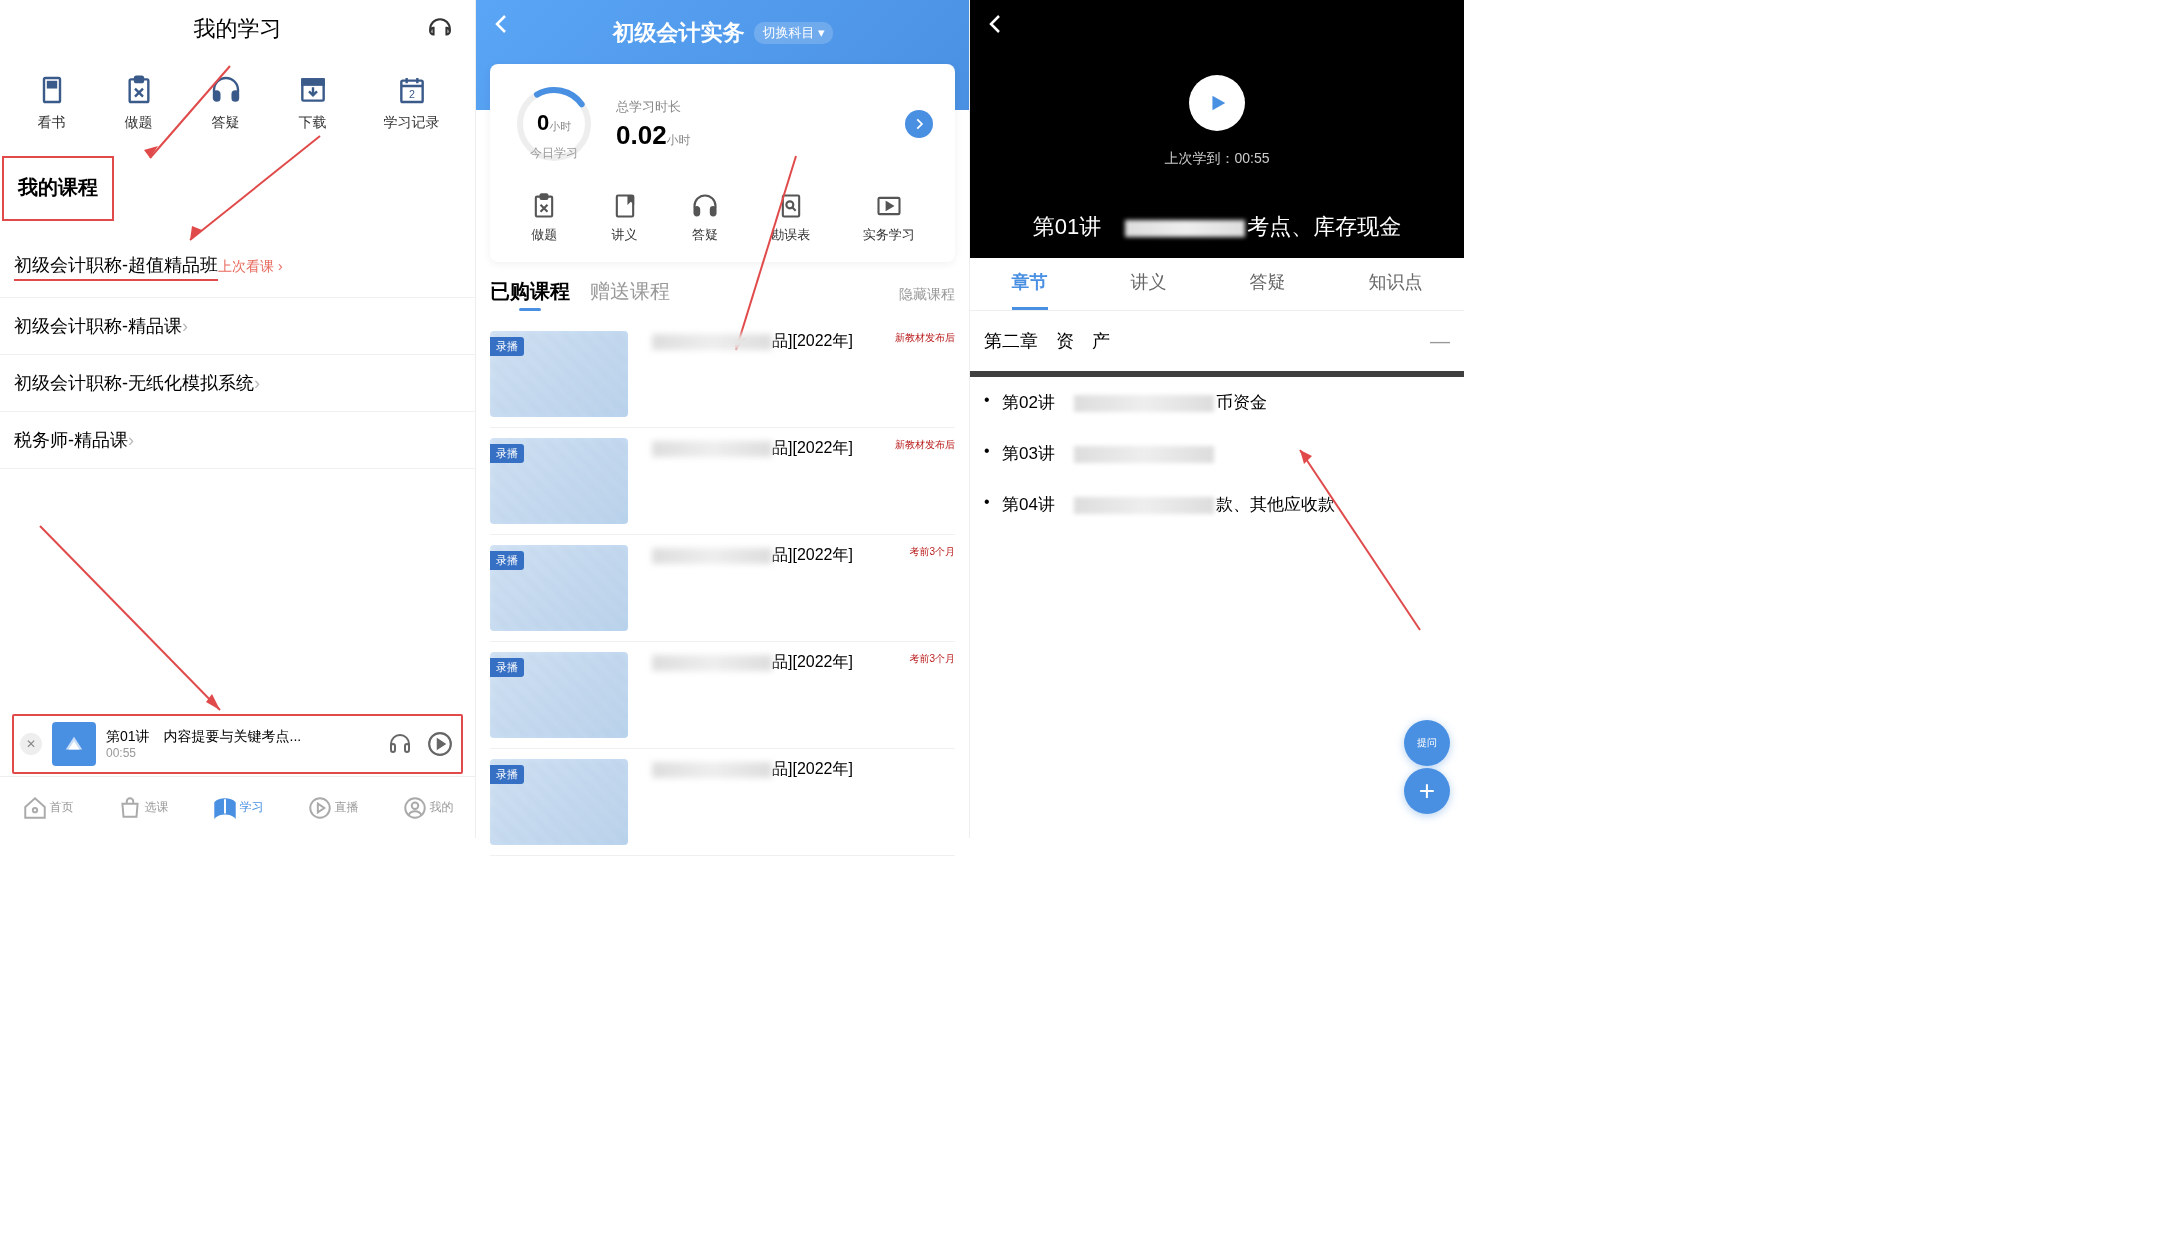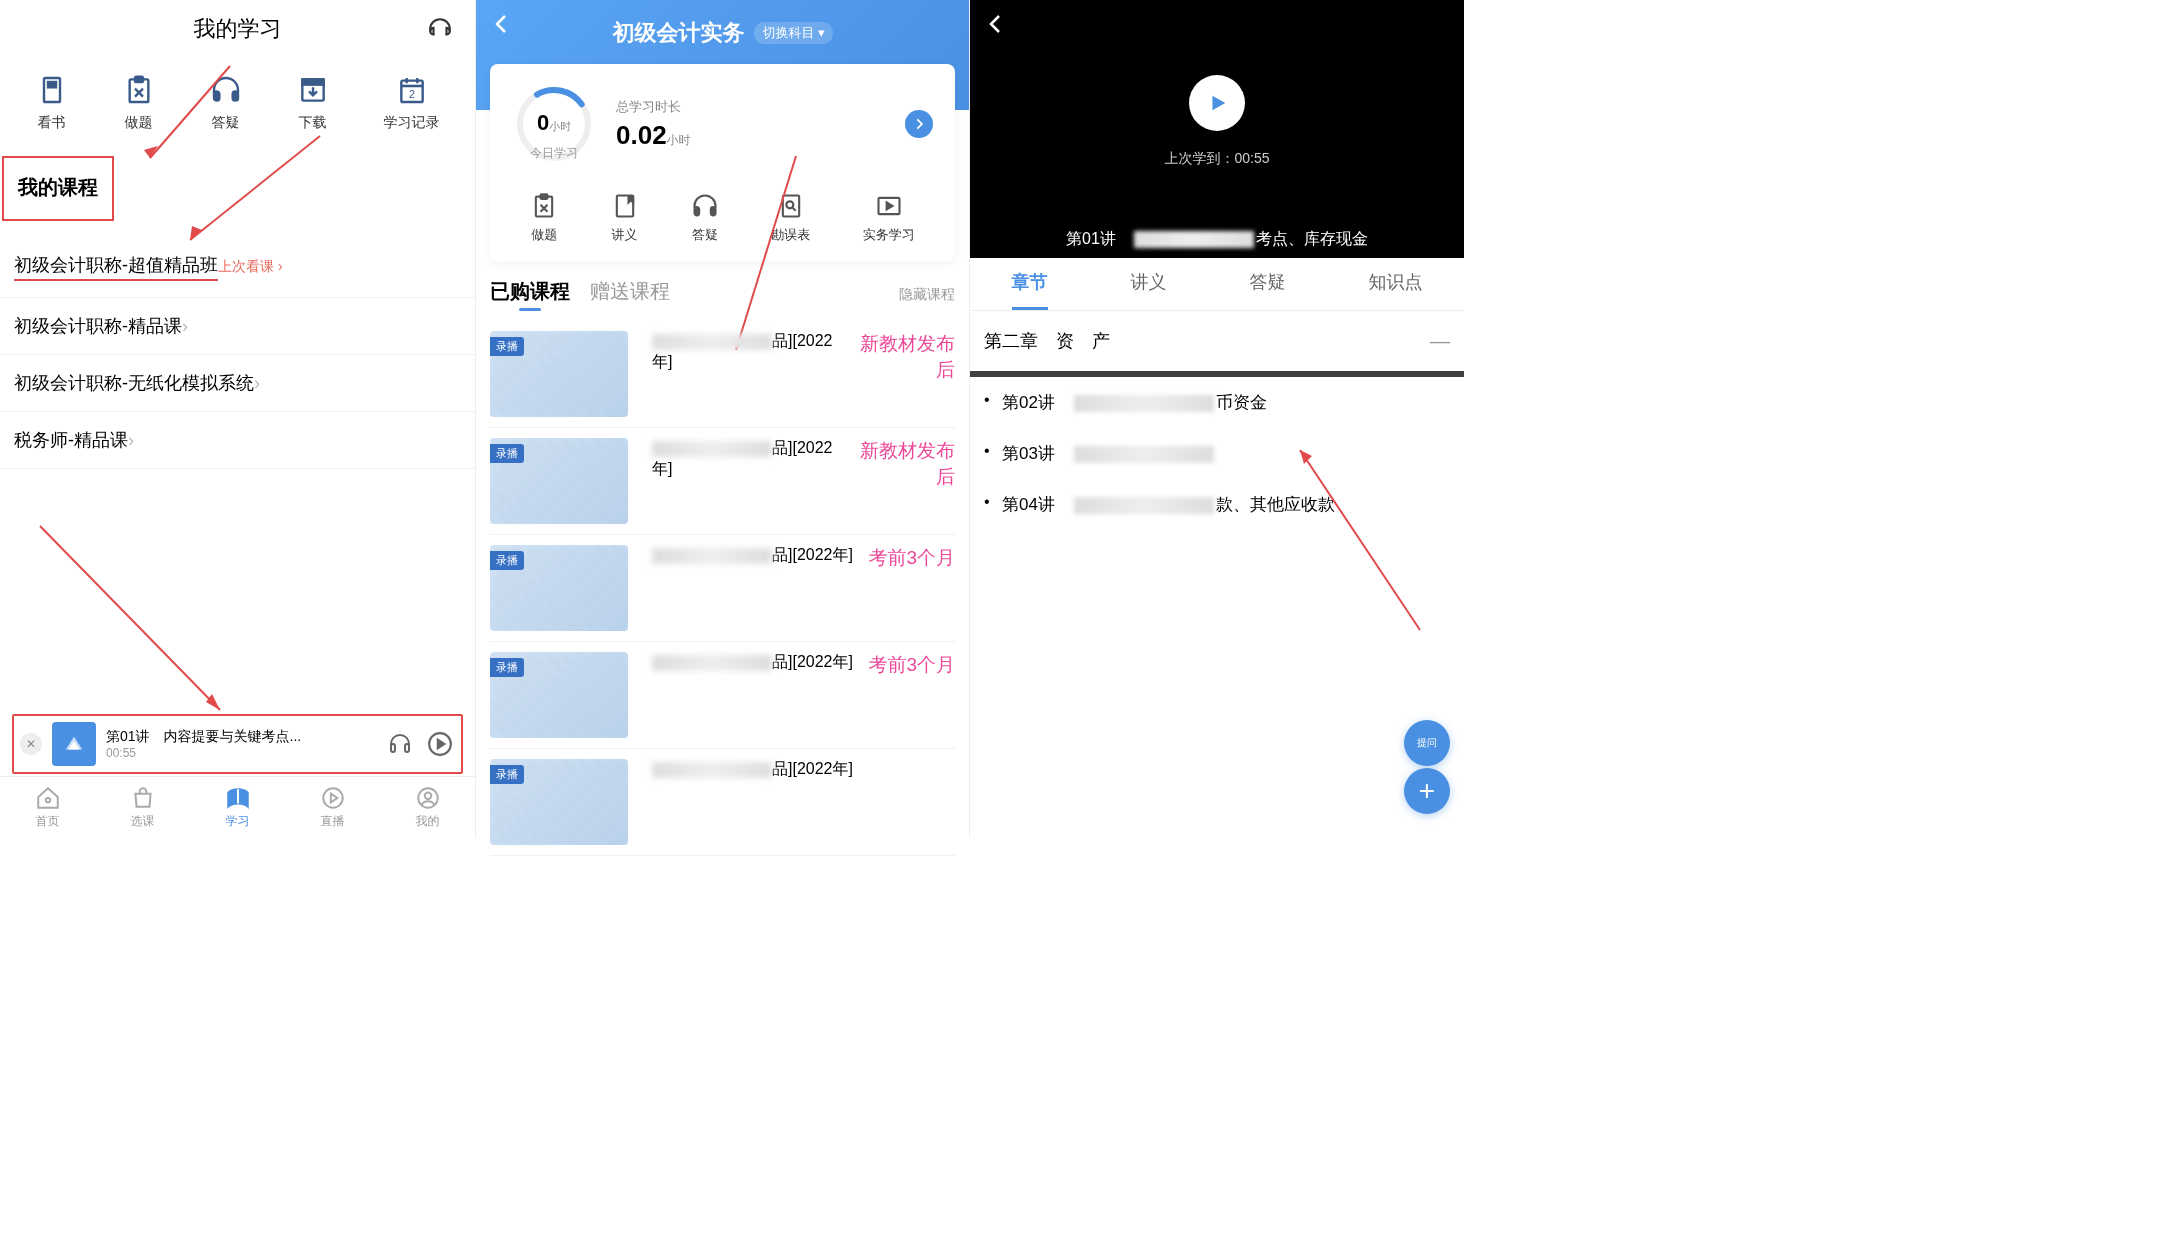--- a/index.html
+++ b/index.html
@@ -23,21 +23,21 @@
 .p1-last{font-size:14px;color:#e86a5e}
 .chevron{color:#bbb;font-size:18px}
 .p1-player{position:absolute;bottom:64px;left:12px;right:12px;background:#fff;display:flex;align-items:center;gap:10px;padding:6px;border:2px solid #e14a4a;border-radius:2px}
 .p1-player-close{width:22px;height:22px;border-radius:11px;background:#eee;display:flex;align-items:center;justify-content:center;font-size:12px;color:#888;cursor:pointer}
 .p1-player-thumb{width:44px;height:44px;background:#4a90e2;border-radius:4px;display:flex;align-items:center;justify-content:center}
 .p1-player-info{flex:1;overflow:hidden}
 .p1-player-title{font-size:14px;color:#000;white-space:nowrap;overflow:hidden;text-overflow:ellipsis}
 .p1-player-time{font-size:12px;color:#999}
 .p1-player-btn{width:30px;height:30px;border-radius:15px;display:flex;align-items:center;justify-content:center;cursor:pointer}
 .p1-navbar{position:absolute;bottom:0;left:0;right:0;height:62px;border-top:1px solid #eee;display:flex;justify-content:space-around;align-items:center;background:#fff}
-.p1-nav{display:flex;flex-direction:column;align-items:center;gap:2px;cursor:pointer}
+.p1-nav{display:flex;flex-direction:row;align-items:center;gap:2px;cursor:pointer}
 .p1-nav-label{font-size:12px;color:#999}
 .p1-nav.active .p1-nav-label{color:#4a90e2}
 .arrow-line{stroke:#e14a4a;stroke-width:2;fill:none}
 .arrow-head{fill:#e14a4a}
 
 
 .p2-header{height:110px;background:linear-gradient(135deg,#5aa5f5,#4a90e2);padding:10px 14px 0;position:relative}
 .p2-back{position:absolute;left:14px;top:12px;cursor:pointer}
 .p2-title-row{display:flex;align-items:center;justify-content:center;gap:10px;padding-top:8px}
 .p2-title{font-size:22px;font-weight:700;color:#fff}
@@ -61,29 +61,29 @@
 .p2-tab.active{color:#000;font-weight:700}
 .p2-tab.active::after{content:"";position:absolute;bottom:0;left:50%;transform:translateX(-50%);width:22px;height:3px;background:#4a90e2;border-radius:2px}
 .p2-tab-right{margin-left:auto;font-size:14px;color:#999}
 .p2-list{padding:0 14px;margin-top:10px}
 .p2-item{display:flex;gap:24px;padding:10px 0;border-bottom:1px solid #f0f0f0}
 .p2-thumb{width:138px;height:86px;background:linear-gradient(135deg,#d8e8fa,#b8d4f0);border-radius:4px;position:relative;overflow:hidden}
 .p2-thumb-tag{position:absolute;left:0;top:6px;background:#3570c4;color:#fff;font-size:11px;padding:2px 6px;border-radius:0 3px 3px 0}
 .p2-thumb-blur{position:absolute;inset:0;background:repeating-linear-gradient(45deg,rgba(180,200,220,.4) 0 6px,rgba(200,215,230,.3) 6px 12px);filter:blur(3px)}
 .p2-item-body{flex:1;display:flex;flex-direction:row;justify-content:space-between}
 .p2-item-title{font-size:16px;color:#000}
-.p2-item-sub{font-size:19px;color:#ec4899;text-align:right}
+.p2-item-sub{font-size:10px;color:#b91c1c;text-align:right}
 .blur-strip{display:inline-block;width:120px;height:16px;background:linear-gradient(90deg,#ddd,#eee,#ddd);filter:blur(3px);vertical-align:middle}
 
 
 .p3-video{height:258px;background:#000;position:relative}
 .p3-back{position:absolute;left:14px;top:12px;cursor:pointer}
 .p3-play-circle{position:absolute;left:50%;top:40%;transform:translate(-50%,-50%);width:56px;height:56px;border-radius:28px;background:#fff;display:flex;align-items:center;justify-content:center;cursor:pointer}
 .p3-last{position:absolute;left:0;right:0;top:58%;text-align:center;color:#ccc;font-size:14px}
-.p3-vid-title{position:absolute;left:0;right:0;bottom:8px;text-align:center;color:#fff;font-size:16px}
+.p3-vid-title{position:absolute;left:0;right:0;bottom:16px;text-align:center;color:#fff;font-size:22px}
 .p3-tabs{display:flex;justify-content:space-around;padding:12px 0;border-bottom:1px solid #eee}
 .p3-tab{font-size:18px;color:#666;cursor:pointer;padding-bottom:4px;position:relative}
 .p3-tab.active{color:#4a90e2;font-weight:700}
 .p3-tab.active::after{content:"";position:absolute;bottom:-12px;left:0;right:0;height:3px;background:#4a90e2}
 .p3-chapter{padding:18px 14px;display:flex;justify-content:space-between;align-items:flex-end;border-bottom:6px solid #404040}
 .p3-chapter-title{font-size:18px;color:#000}
 .p3-collapse{font-size:20px;color:#999;cursor:pointer}
 .p3-lesson{padding:14px 14px 14px 32px;position:relative}
 .p3-lesson::before{content:"•";position:absolute;left:14px;top:14px;color:#000}
 .p3-lesson.active::before{content:"";left:10px;top:18px;width:12px;height:10px;background:linear-gradient(90deg,#4a90e2 2px,transparent 2px 4px,#4a90e2 4px 6px,transparent 6px 8px,#4a90e2 8px 10px,transparent 10px)}

